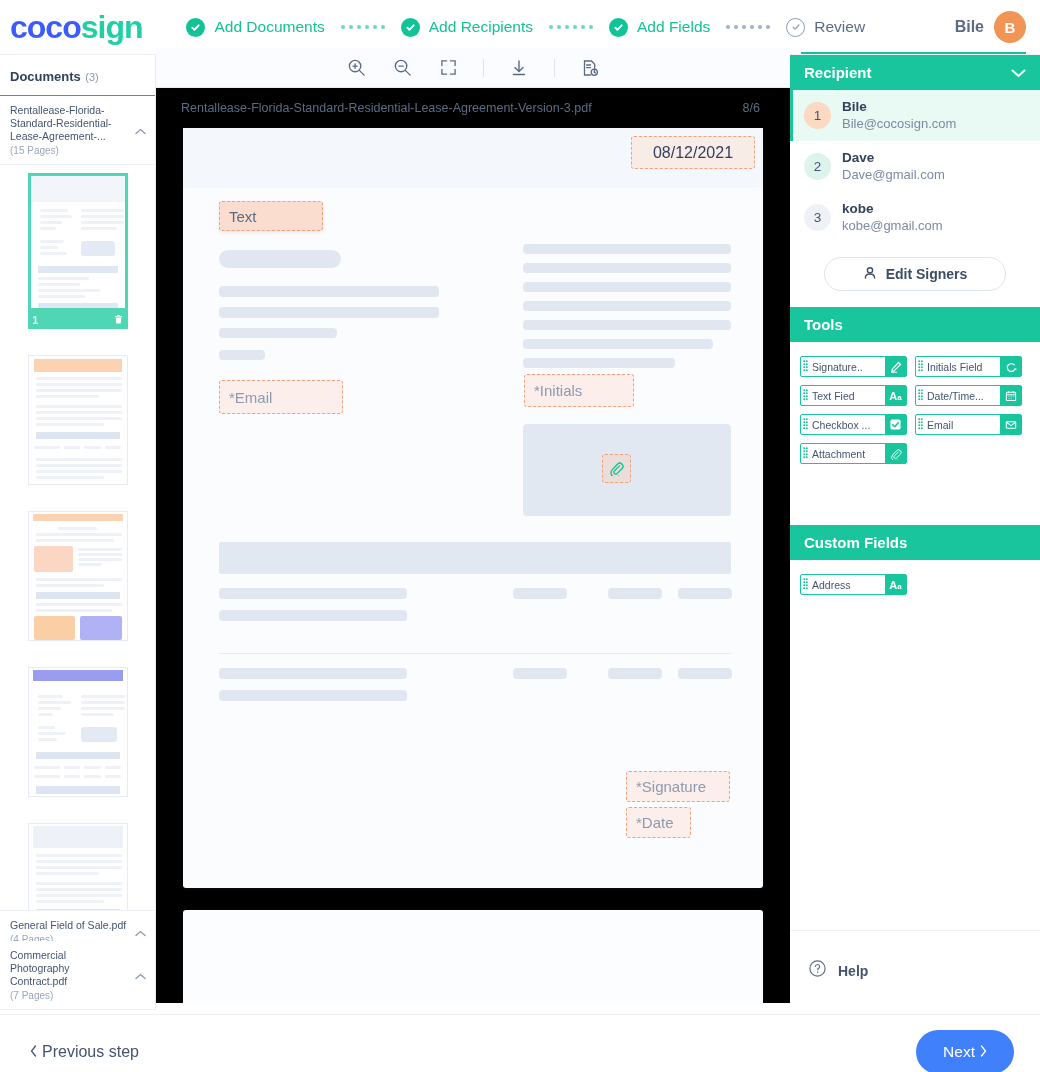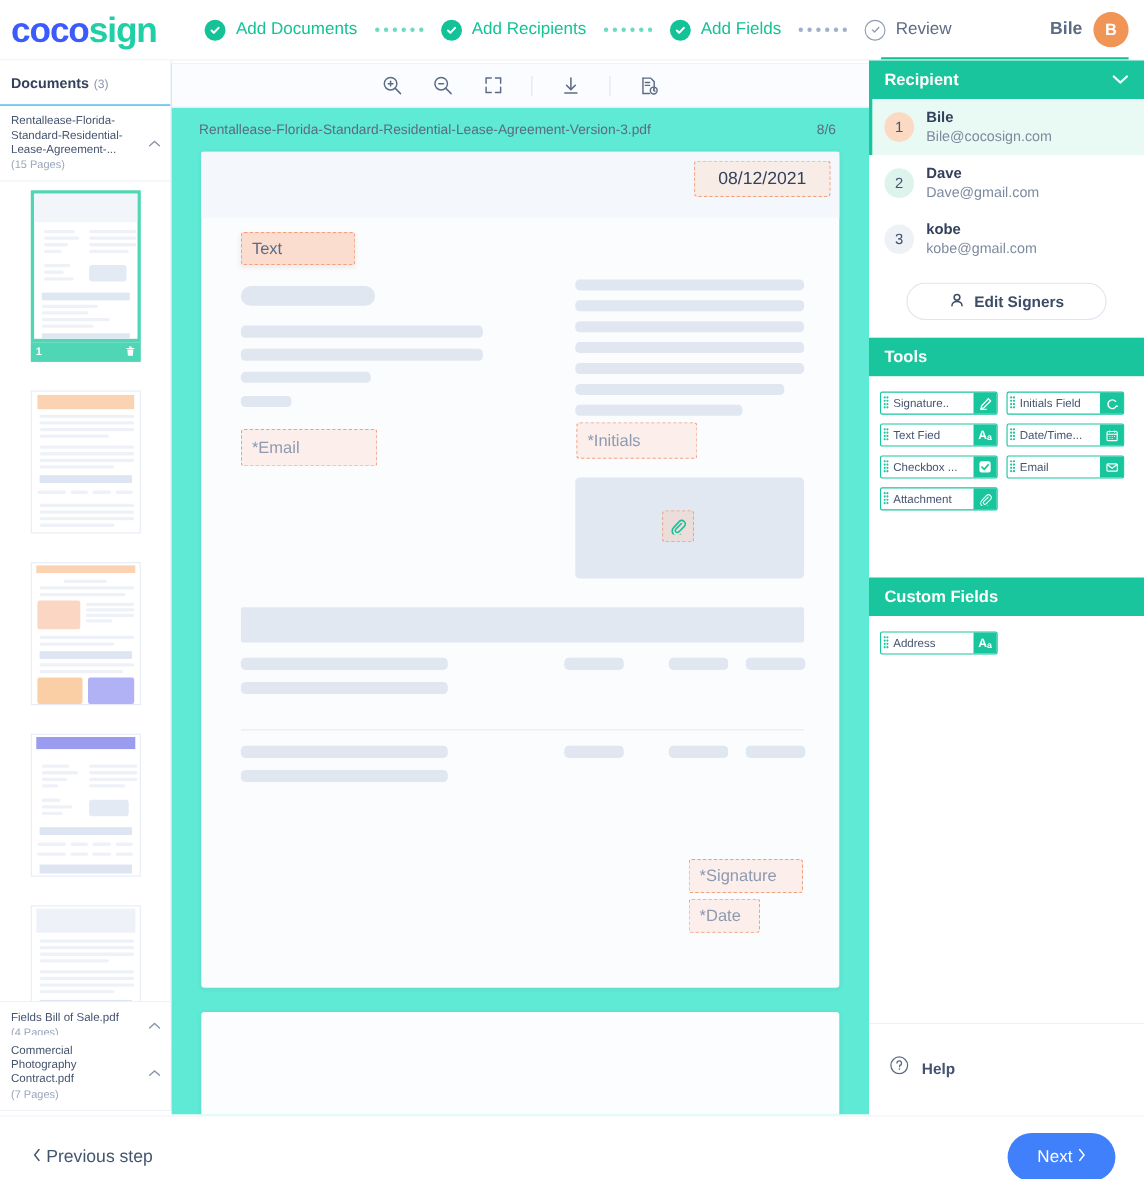--- a/index.html
+++ b/index.html
@@ -73,21 +73,21 @@
     justify-content:space-between; padding:0 5px;
     font-size:10px; color:#fff; font-weight:600;
   }
   .tl { height:3px; background:#eef2f8; border-radius:2px; margin:3px 7px; }
   .tband { height:13px; background:#e3eaf4; margin:4px 7px; }
   .tband.orange { background:#fbd3b2; }
   .tband.purple { background:#9a9cf0; }
   .tblock { margin:4px 7px; border-radius:2px; }
 
   
-  .center { position:absolute; left:156px; top:58px; width:634px; height:955px; background:#5eead4; overflow:hidden; }
+  .center { position:absolute; left:156px; top:48px; width:634px; height:955px; background:#000000; overflow:hidden; }
   .ctoolbar {
     height:40px; background:#fafcff; border-bottom:1px solid #e8edf5;
     display:flex; align-items:center; justify-content:center; gap:24px;
   }
   .ctoolbar .sep { width:1px; height:18px; background:#dde4ef; }
   .tbtn { width:22px; height:22px; display:flex; align-items:center; justify-content:center; cursor:pointer; }
 
   .docbar {
     height:40px; display:flex; align-items:center; justify-content:space-between;
     padding:0 30px 0 25px; font-size:12.5px; color:#5c6b84;
@@ -426,21 +426,21 @@
             <div class="tl" style="flex:1.6;margin:3px 0"></div>
               <div class="tl" style="flex:1;margin:3px 0"></div>
             <div class="tl" style="flex:1;margin:3px 0"></div>
               <div class="tl" style="flex:1;margin:3px 0"></div>
           </div>
         </div>
       </div>
     </div>
 
     <div class="doc-item" style="position:absolute;bottom:56px;left:0;width:155px;border-top:1px solid #eef1f6;background:#fff;">
-      <div class="doc-name">Fields Bill of Sale.pdf</div>
+      <div class="doc-name">General Field of Sale.pdf</div>
       <div class="doc-pages">(4 Pages)</div>
       <span class="chev">
         <svg width="11" height="7" viewBox="0 0 11 7" fill="none" stroke="#8a97ad" stroke-width="1.3" stroke-linecap="round">
             <polyline points="1,5.5 5.5,1.5 10,5.5"></polyline>
           </svg>
       </span>
     </div>
 
     <div class="doc-item" style="position:absolute;bottom:0;left:0;width:155px;background:#fff;">
       <div class="doc-name">Commercial Photography Contract.pdf</div>

